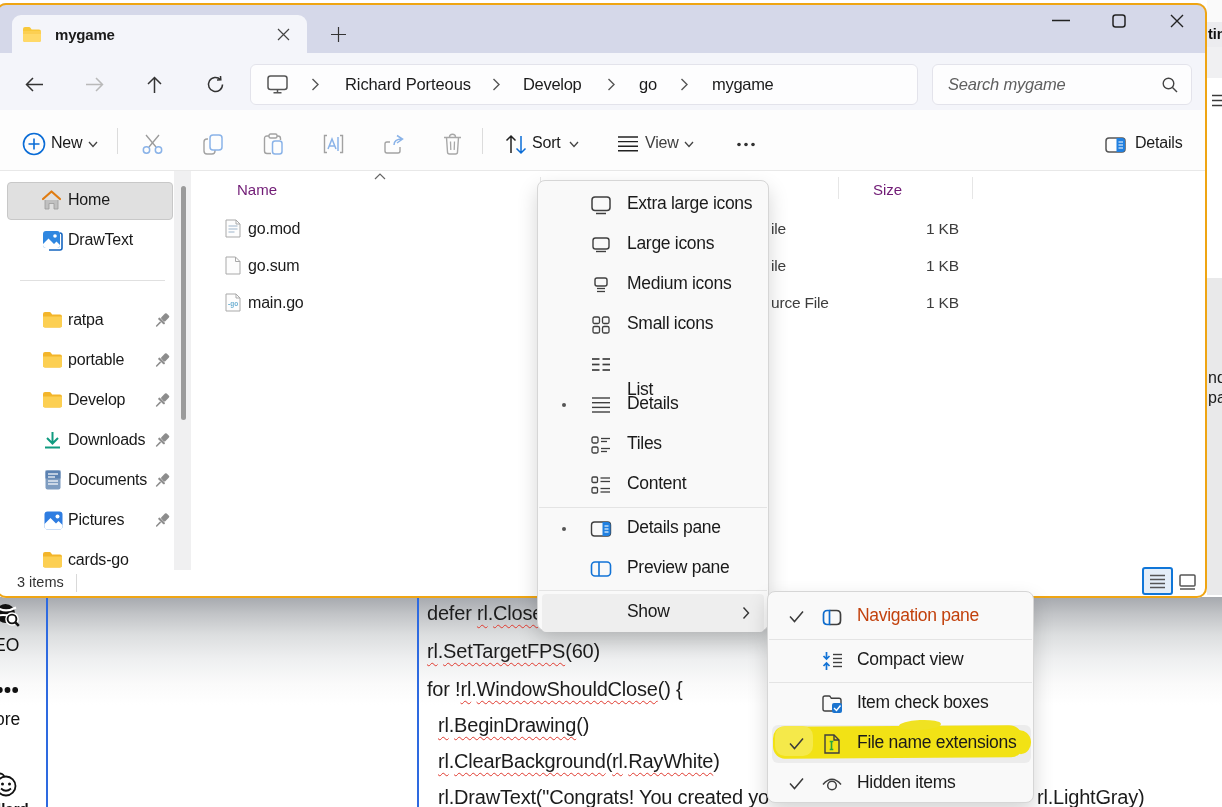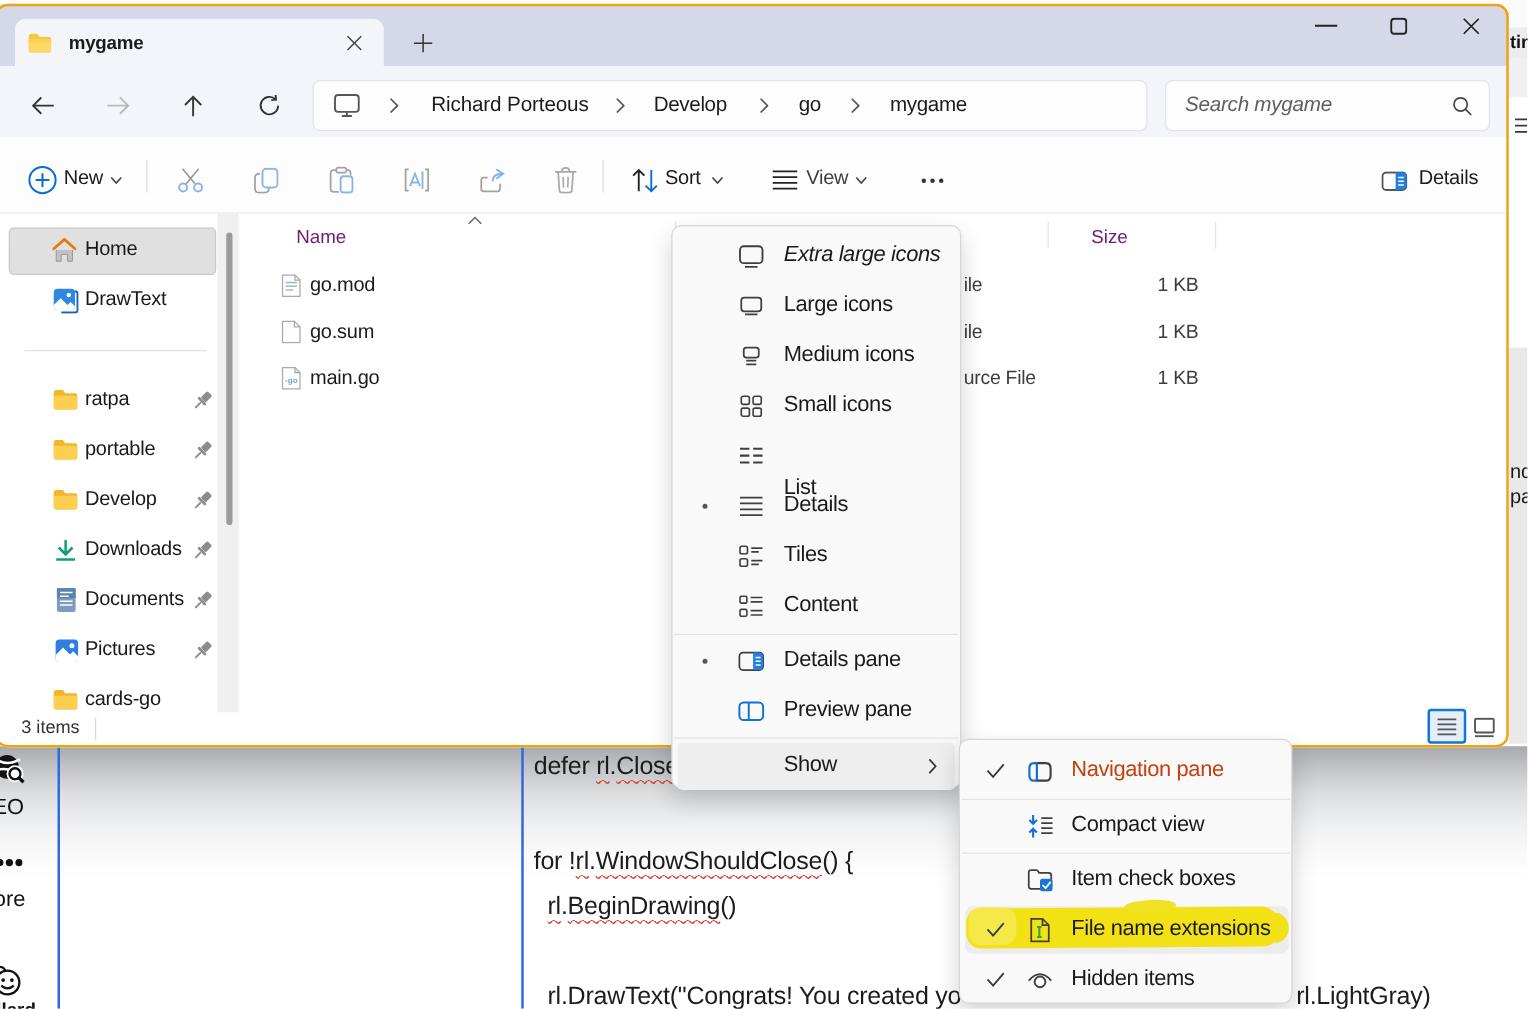--- a/index.html
+++ b/index.html
@@ -88,22 +88,24 @@
   <svg class="abs" style="left:-4px; top:771px;" width="22" height="30" viewBox="0 0 22 30">
     <circle cx="4" cy="7" r="4.5" fill="none" stroke="#111" stroke-width="1.8"></circle>
     <circle cx="10" cy="15" r="9.5" fill="#fff" stroke="#111" stroke-width="1.8"></circle>
     <circle cx="6.5" cy="13" r="1.5" fill="#111"></circle>
       <circle cx="13.5" cy="13" r="1.5" fill="#111"></circle>
     <path d="M 5 17.5 Q 10 22 15 17.5" fill="none" stroke="#111" stroke-width="1.7"></path>
   </svg>
   <div class="abs" style="left:-3px; top:800px; font-size:15px; font-weight:bold; color:#111;">llard</div>
 
   <div class="codeline" style="left:427px; top:602px;">defer <span class="sq">rl</span>.<span class="sq">CloseWindow()</span></div>
+  <div class="codeline" style="left:427px; top:640px;"><span class="sq">rl</span>.<span class="sq">SetTargetFPS</span>(60)</div>
   <div class="codeline" style="left:427px; top:678px;">for !<span class="sq">rl</span>.<span class="sq">WindowShouldClose</span>() {</div>
   <div class="codeline" style="left:438px; top:714px;"><span class="sq">rl</span>.<span class="sq">BeginDrawing</span>()</div>
+  <div class="codeline" style="left:438px; top:750px;"><span class="sq">rl</span>.<span class="sq">ClearBackground</span>(<span class="sq">rl</span>.<span class="sq">RayWhite</span>)</div>
   <div class="codeline" style="left:438px; top:786px;"><span class="sq">rl</span>.<span class="sq">DrawText</span>("<span class="sq">Congrats</span>! You created yo</div>
   <div class="codeline" style="left:1037px; top:786px;"><span class="sq">rl</span>.<span class="sq">LightGray</span>)</div>
 </div>
 
 <div id="win">
     <div class="inner">
 
   <div class="band"></div>
   <div class="tab"></div>
 
@@ -424,21 +426,21 @@
     <line x1="1" y1="15" x2="16" y2="15" stroke="#555" stroke-width="1.5"></line>
   </svg>
 
 </div>
   </div>
 <div id="winborder"></div>
 
 <div class="menu" id="menu1" style="left:537px; top:180px; width:232px; height:451px;">
     <div class="msep" style="top:326px;"></div>
     <div class="msep" style="top:409px;"></div>
-    <div class="mi-label" style="top:12px;font-style:italic;">Extra large icons</div>
+    <div class="mi-label" style="top:12px;">Extra large icons</div>
     <svg class="micon" style="position:absolute; left:52px; top:13px;" width="22" height="22" viewBox="0 0 22 22">
       <rect x="2" y="3" width="18" height="13.5" rx="3" fill="none" stroke="#3f3f3f" stroke-width="1.5"></rect>
       <line x1="6" y1="19.5" x2="16" y2="19.5" stroke="#3f3f3f" stroke-width="1.5"></line>
     </svg>
     <div class="mi-label" style="top:52px;">Large icons</div>
     <svg class="micon" style="position:absolute; left:52px; top:53px;" width="22" height="22" viewBox="0 0 22 22">
       <rect x="3" y="4" width="16" height="11" rx="2.5" fill="none" stroke="#3f3f3f" stroke-width="1.4"></rect>
       <line x1="6" y1="17.5" x2="16" y2="17.5" stroke="#3f3f3f" stroke-width="1.4"></line>
     </svg>
     <div class="mi-label" style="top:92px;">Medium icons</div>

